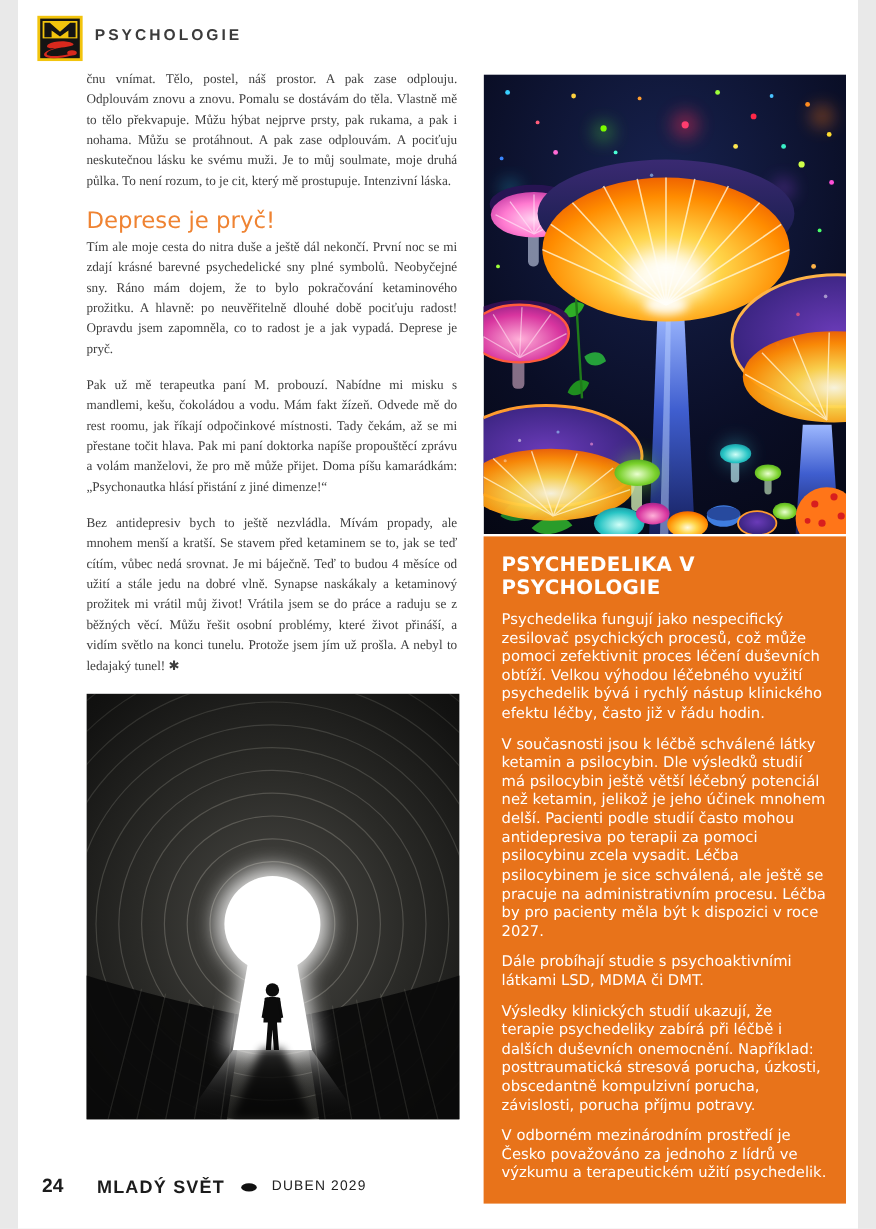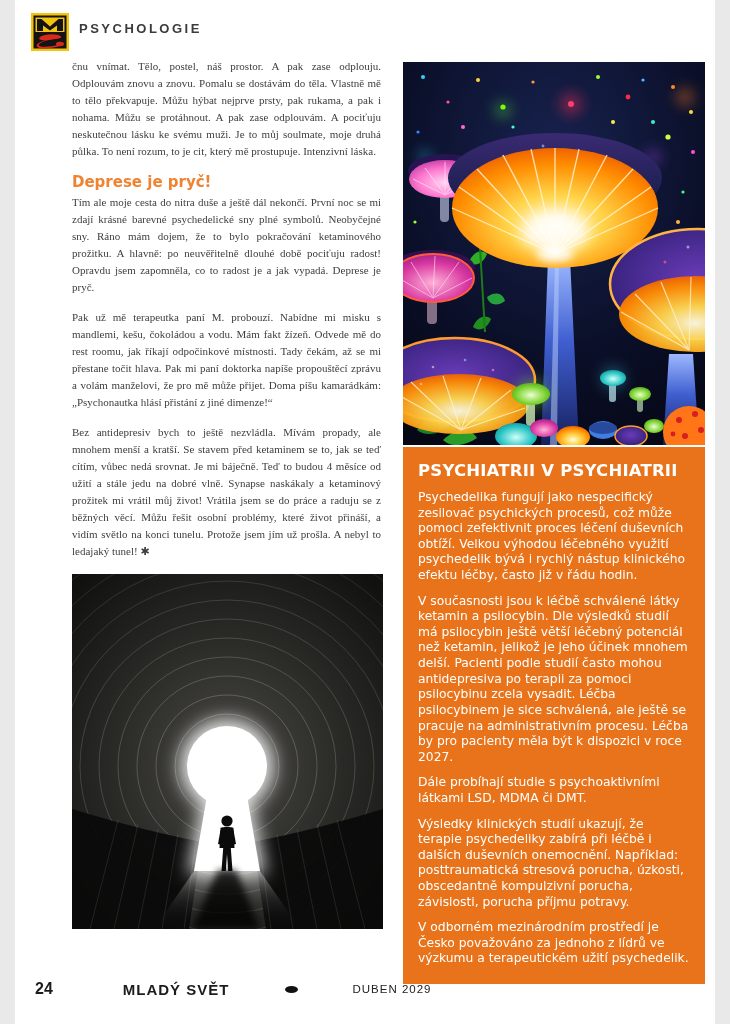--- a/index.html
+++ b/index.html
@@ -17,42 +17,42 @@
   .left-col{position:absolute;left:57px;top:58px;width:309px;}
   .left-col p{
     margin:0 0 13px 0;
     font-family:Liberation Serif, serif;
     font-size:11px;line-height:17px;color:#3e3e3e;
     text-align:justify;
   }
   .subheading{
     margin:2px 0 3px 0;
     font-family:"DejaVu Sans","Liberation Sans",sans-serif;
-    font-size:15px;font-weight:bold;color:#ef8332;
+    font-size:19px;font-weight:normal;color:#ef8332;
   }
   .left-col figure{margin:14px 0 0 0;}
   
   .right-col{position:absolute;left:388px;top:62px;width:302px;}
   .right-col figure{margin:0;line-height:0;}
   .infobox{
     background:#e8731a;color:#ffffff;
     margin-top:2px;padding:12px 15px 15px 15px;
     font-family:"DejaVu Sans","Liberation Sans",sans-serif;
   }
   .infobox h2{
     margin:2px 0 10px 0;font-size:16.5px;font-weight:bold;letter-spacing:.2px;
   }
   .infobox p{
     margin:0 0 10px 0;font-size:12.3px;line-height:1.27;font-weight:500;
   }
   .infobox p:last-child{margin-bottom:2px;}
   
   .footer{
     position:absolute;left:20px;top:979px;height:20px;
-    display:flex;align-items:center;gap:42px;
+    display:flex;align-items:center;
   }
   .page-number{font-size:16px;font-weight:bold;color:#1c1c1c;}
   .magazine-name{margin-left:28px;font-size:15px;font-weight:bold;letter-spacing:1px;color:#1c1c1c;}
   .sep-dot{display:inline-block;width:13px;height:7px;border-radius:50%;background:#111;margin:0 12px 0 14px;}
   .issue-date{font-size:11.5px;letter-spacing:1px;color:#222;}
   svg{display:block;}
 </style>
 </head>
 <body>
 
@@ -360,21 +360,21 @@
           <circle cx="276" cy="358" r="3" fill="#d81e1e"></circle>
             <circle cx="292" cy="352" r="3" fill="#d81e1e"></circle>
           <circle cx="298" cy="368" r="3" fill="#d81e1e"></circle>
             <circle cx="282" cy="374" r="3" fill="#d81e1e"></circle>
           <circle cx="270" cy="372" r="2.4" fill="#d81e1e"></circle>
         </g>
       </svg>
     </figure>
 
     <section class="infobox">
-      <h2>PSYCHIATRII V PSYCHIATRII</h2>
+      <h2>PSYCHEDELIKA V PSYCHOLOGIE</h2>
       <p>Psychedelika fungují jako nespecifický zesilovač psychických procesů, což může pomoci zefektivnit proces léčení duševních obtíží. Velkou výhodou léčebného využití psychedelik bývá i rychlý nástup klinického efektu léčby, často již v řádu hodin.</p>
       <p>V současnosti jsou k léčbě schválené látky ketamin a psilocybin. Dle výsledků studií má psilocybin ještě větší léčebný potenciál než ketamin, jelikož je jeho účinek mnohem delší. Pacienti podle studií často mohou antidepresiva po terapii za pomoci psilocybinu zcela vysadit. Léčba psilocybinem je sice schválená, ale ještě se pracuje na administrativním procesu. Léčba by pro pacienty měla být k dispozici v roce 2027.</p>
       <p>Dále probíhají studie s psychoaktivními látkami LSD, MDMA či DMT.</p>
       <p>Výsledky klinických studií ukazují, že terapie psychedeliky zabírá při léčbě i dalších duševních onemocnění. Například: posttraumatická stresová porucha, úzkosti, obscedantně kompulzivní porucha, závislosti, porucha příjmu potravy.</p>
       <p>V odborném mezinárodním prostředí je Česko považováno za jednoho z lídrů ve výzkumu a terapeutickém užití psychedelik.</p>
 
     </section>
   </aside>
 
   <footer class="footer">

